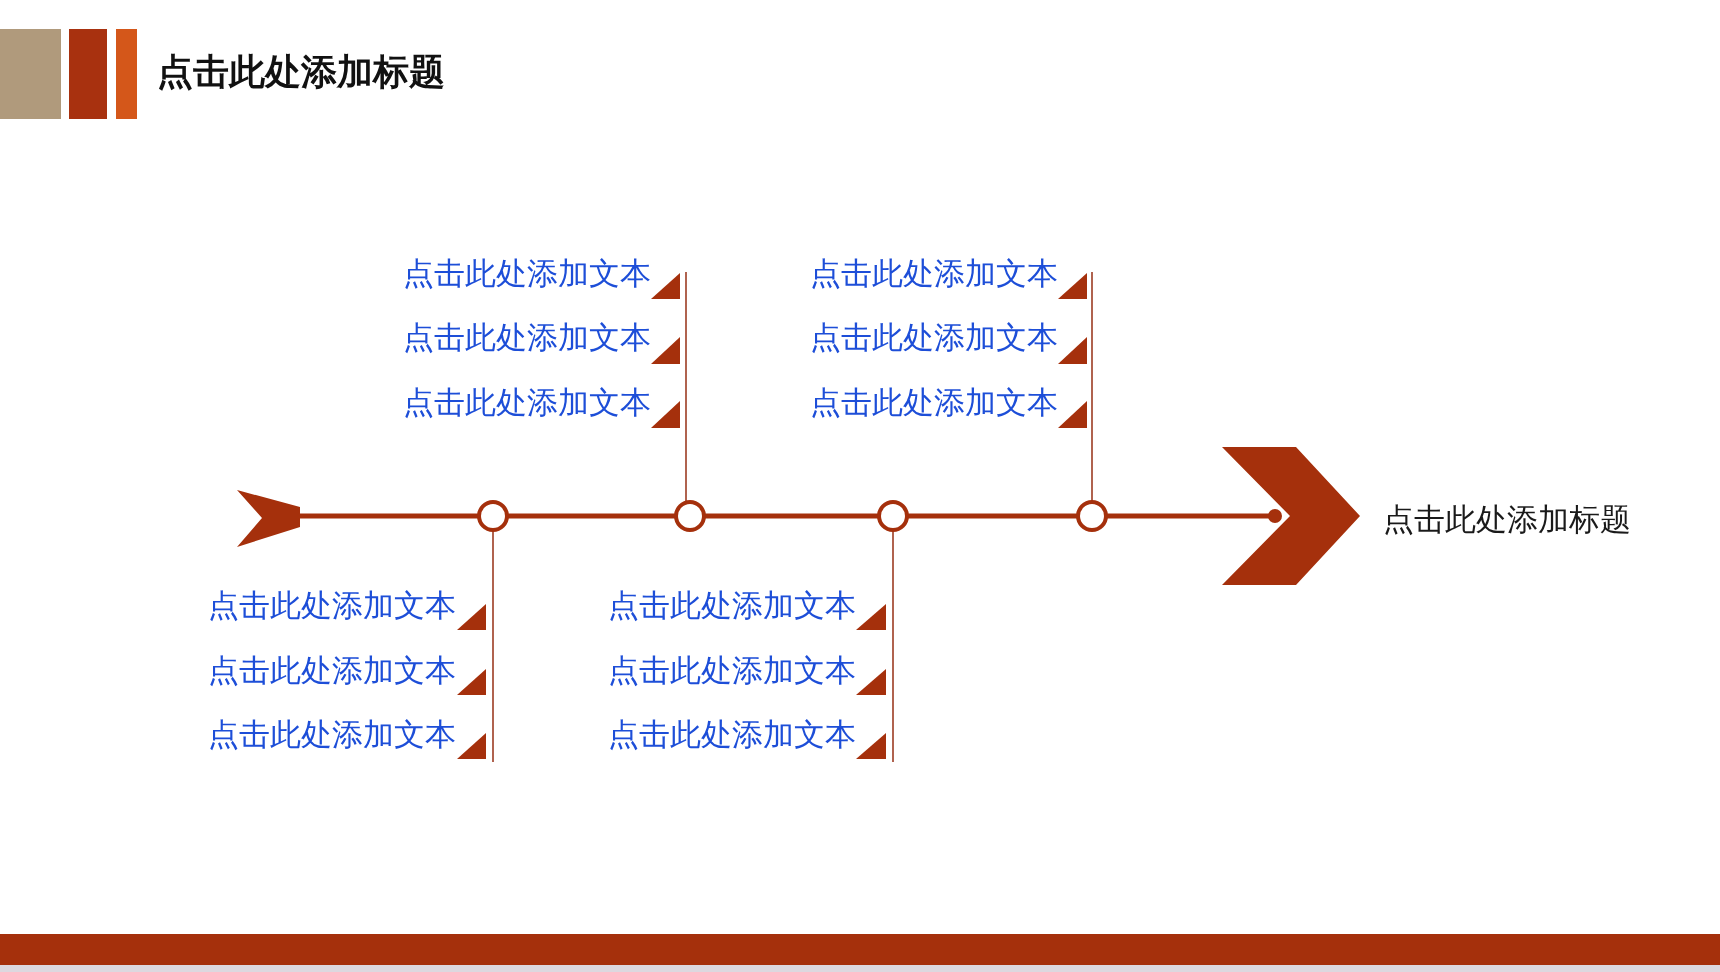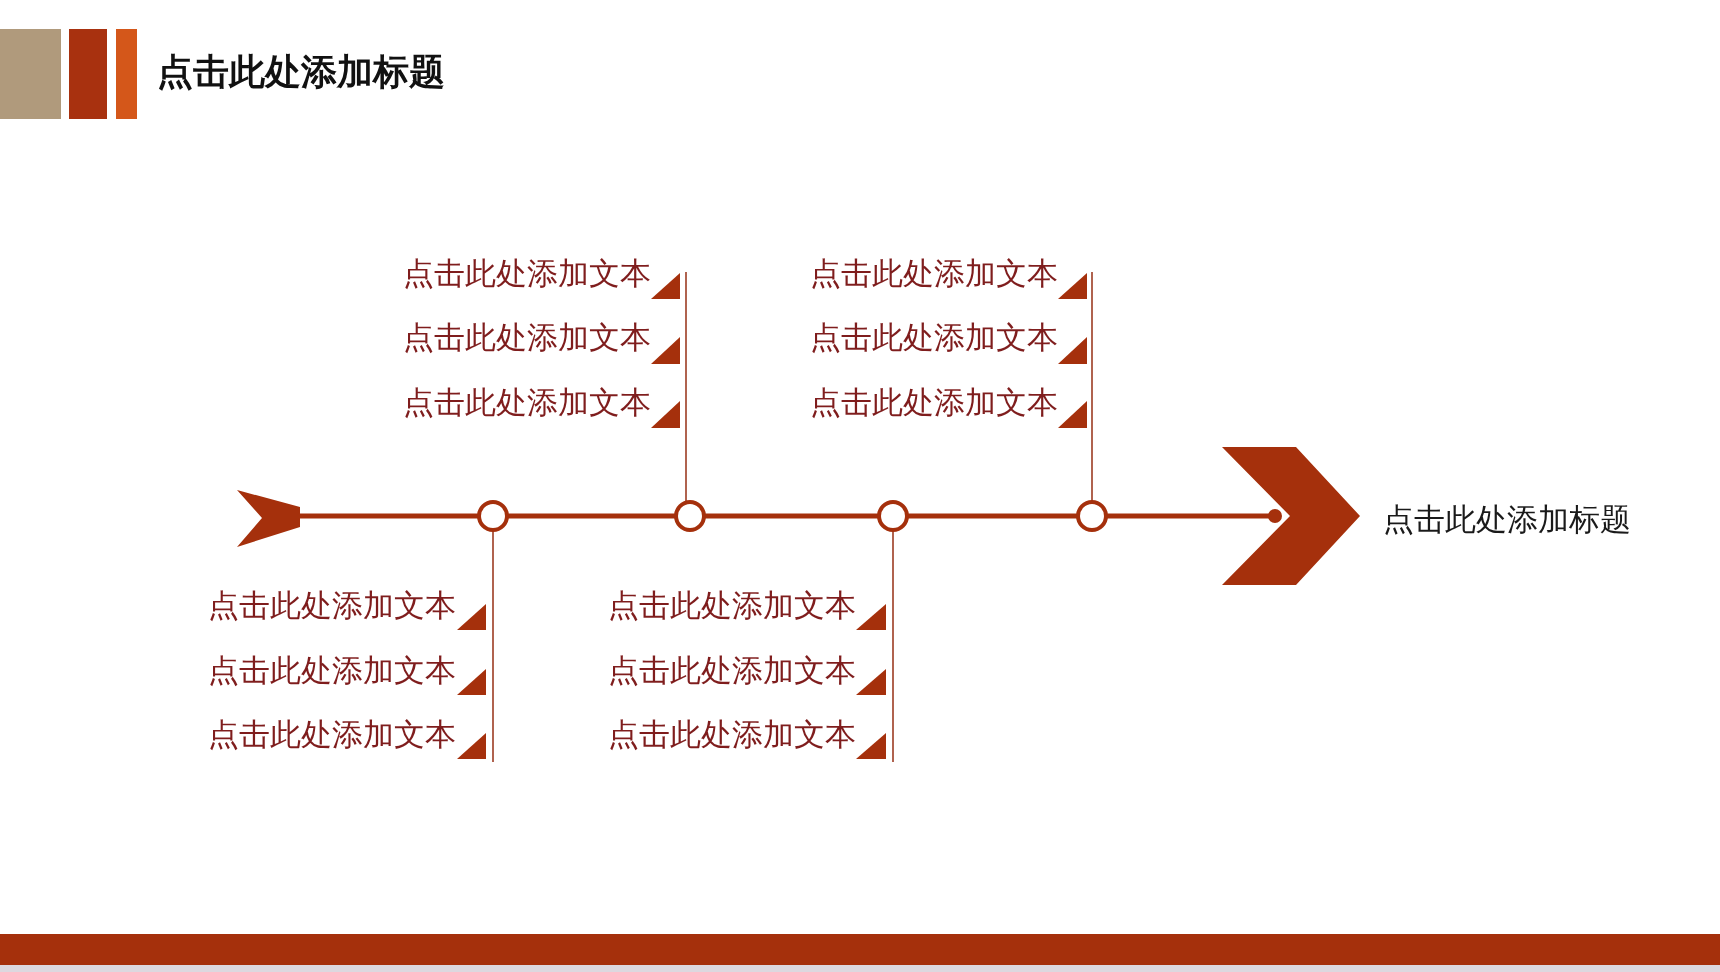--- a/index.html
+++ b/index.html
@@ -8,21 +8,21 @@
     background: #ffffff;
     font-family: "DejaVu Sans", "Liberation Sans", sans-serif;
   }
   .block { position: absolute; top: 29px; height: 90px; }
   .title {
     position: absolute; left: 157px; top: 50px;
     font-size: 36px; font-weight: bold; color: #111; letter-spacing: 0px;
     white-space: nowrap; line-height: 44px;
   }
   .label {
-    position: absolute; font-size: 31px; color: #7f1d1d; white-space: nowrap;
+    position: absolute; font-size: 31px; color: #1d4ed8; white-space: nowrap;
     line-height: 36px; width: 256px; text-align: right;
   }
   .end-label {
     position: absolute; left: 1383px; top: 499px; font-size: 31px; color: #1a1a1a;
     white-space: nowrap; line-height: 40px;
   }
   .bottom-bar { position: absolute; left: 0; top: 934px; width: 1720px; height: 31px; }
   .bottom-strip { position: absolute; left: 0; top: 965px; width: 1720px; height: 7px; background: #dcd8df; }
   .watermark {
     position: absolute; width: 180px; height: 14px; transform: rotate(28deg);

